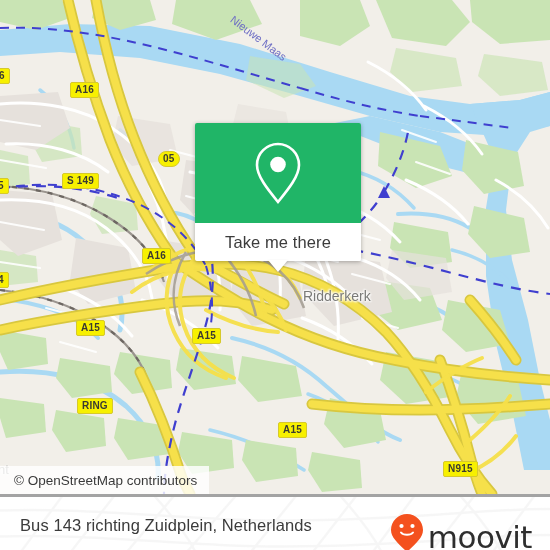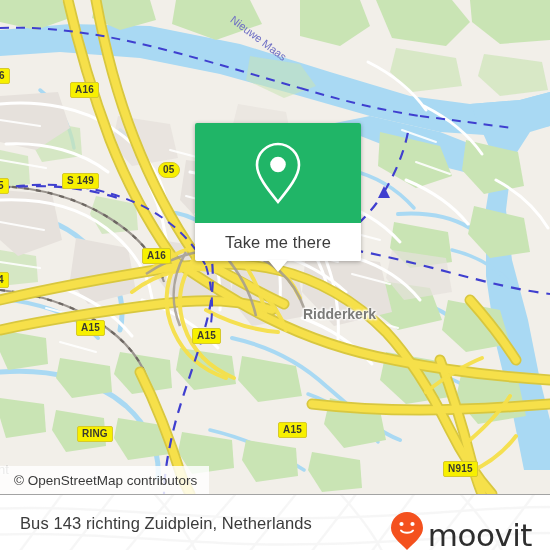--- a/index.html
+++ b/index.html
@@ -111,21 +111,21 @@
     z-index: 25;
   }
 
   
   #footer {
     position: absolute;
     left: 0; top: 494px;
     width: 550px; height: 56px;
     background: #ffffff;
     overflow: hidden;
-    border-top: 1px solid #a3a3a3;
+    border-top: 3px solid #a3a3a3;
   }
   #footer-watermark {
     position: absolute; left:0; top:0; width:550px; height:56px;
     opacity: .55;
   }
   #footer-title {
     position: absolute;
     left: 20px; top: 0; height: 56px;
     display: flex; align-items: center;
     color: #3b3b3b;
@@ -346,36 +346,36 @@
         </g>
 
         <g fill="#3f3fcf">
           <path d="M208,238 l6,12 l-12,0 Z"></path>
           <path d="M384,186 l6,12 l-12,0 Z"></path>
         </g>
 
       </g>
     </svg>
 
-    <div class="placelabel" style="left:303px; top:306px;font-weight:bold;">Ridderkerk</div>
+    <div class="placelabel" style="left:303px; top:288px;">Ridderkerk</div>
 
     <div class="waterlabel" style="left:232px; top:12px; transform: rotate(37deg); transform-origin: 0 50%;">Nieuwe Maas</div>
 
     <div class="edgelabel" style="left:-2px; top:462px;">nt</div>
 
     <div class="shield" style="left:70px;  top:82px;">A16</div>
     <div class="shield" style="left:62px;  top:173px;">S 149</div>
-    <div class="shield" style="left:158px; top:162px;border-radius:8px;">05</div>
+    <div class="shield" style="left:158px; top:151px;border-radius:8px;">05</div>
     <div class="shield" style="left:-6px;  top:68px;">6</div>
     <div class="shield" style="left:-7px;  top:178px;">5</div>
     <div class="shield" style="left:-7px;  top:272px;">4</div>
     <div class="shield" style="left:142px; top:248px;">A16</div>
     <div class="shield" style="left:76px;  top:320px;">A15</div>
     <div class="shield" style="left:192px; top:328px;">A15</div>
-    <div class="shield" style="left:77px;  top:398px;margin-top:28px;">RING</div>
+    <div class="shield" style="left:77px;  top:398px;">RING</div>
     <div class="shield" style="left:278px; top:422px;">A15</div>
     <div class="shield" style="left:443px; top:461px;">N915</div>
 
     <div id="popup">
       <div id="popup-image">
         <svg width="54" height="66" viewBox="0 0 54 66">
           <path d="M27 4 C15.4 4 6 13.4 6 25 C6 36 16 48.5 27 62 C38 48.5 48 36 48 25 C48 13.4 38.6 4 27 4 Z" fill="none" stroke="#ffffff" stroke-width="2.6"></path>
           <circle cx="27" cy="24.5" r="7.8" fill="#ffffff"></circle>
         </svg>
       </div>

